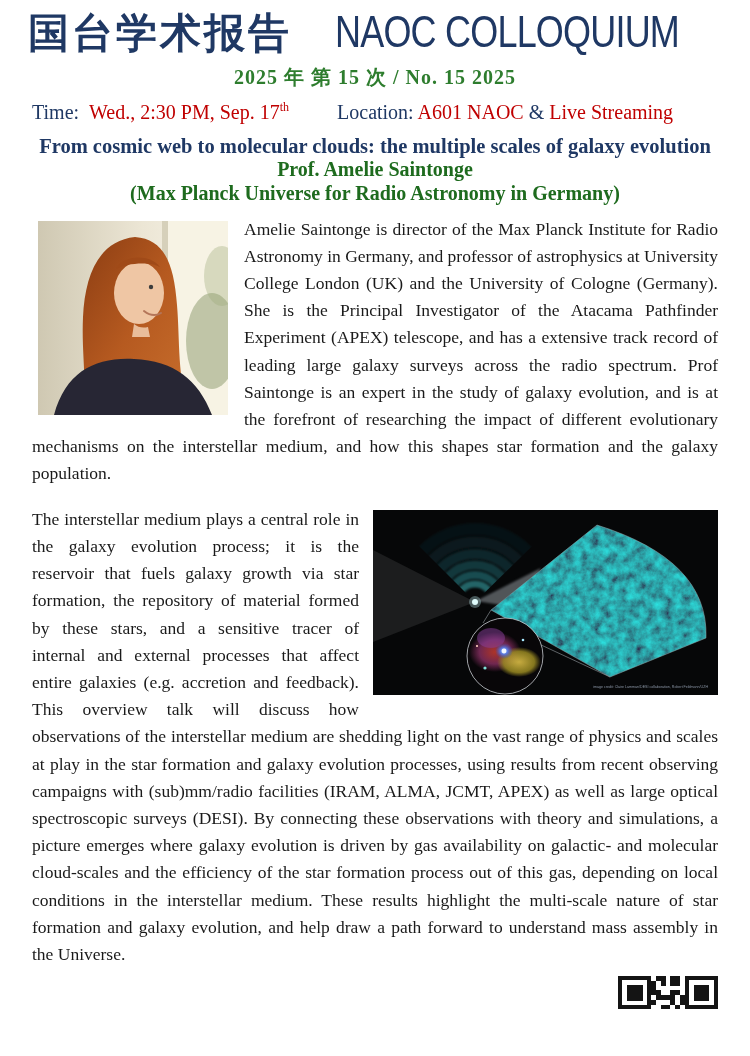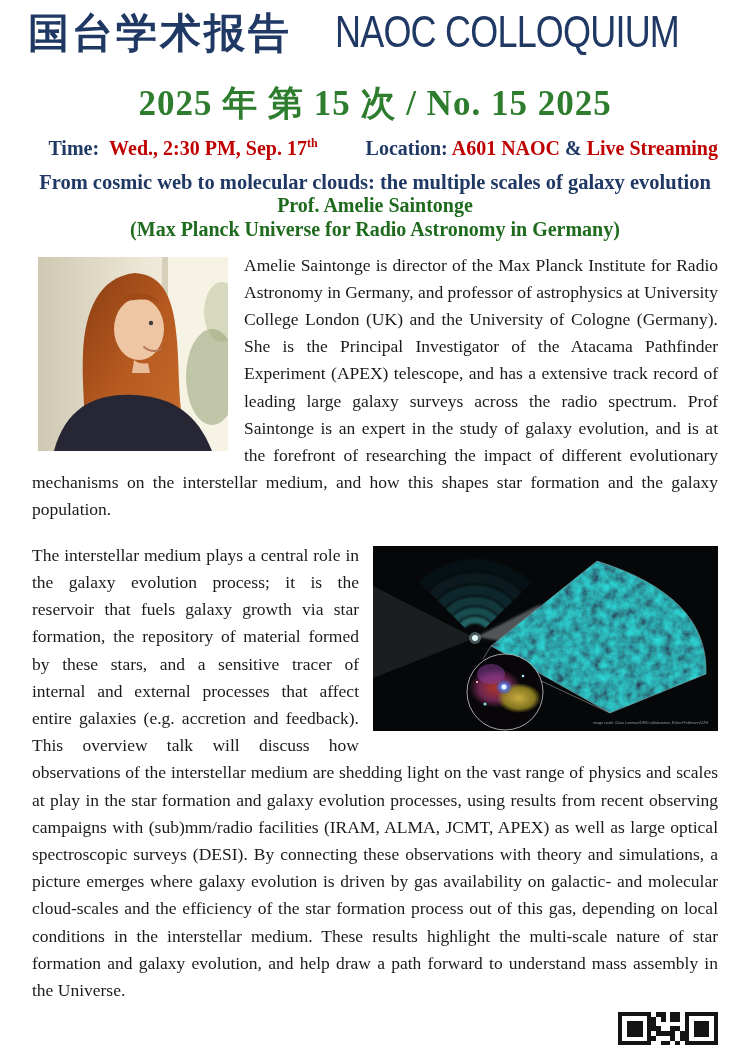--- a/index.html
+++ b/index.html
@@ -5,24 +5,24 @@
   html,body{margin:0;padding:0;background:#9a9a9a;}
   .page{width:750px;height:1056px;margin:0 auto;background:#ffffff;position:relative;overflow:hidden;
         box-sizing:border-box;padding:6px 32px 0 32px;
         font-family:"Liberation Serif",serif;color:#1a1a1a;}
 
   
   .masthead{display:flex;justify-content:center;align-items:baseline;white-space:nowrap;color:var(--navy);}
   .masthead .zh{font-size:41px;font-weight:bold;letter-spacing:3px;font-family:"DejaVu Sans",sans-serif;}
   .masthead .en{font-size:45px;display:inline-block;transform:scaleX(.80);transform-origin:center;
                 font-family:"Liberation Sans",sans-serif;letter-spacing:-1px;}
-  .issue-line{text-align:center;color:var(--green);font-weight:bold;font-size:35px;margin-top:19px;letter-spacing:1px;}
-
-  
-  .meta{text-align:right;font-weight:bold;font-size:20px;margin-top:9px;}
+  .issue-line{text-align:center;color:var(--green);font-weight:bold;font-size:20px;margin-top:3px;letter-spacing:1px;}
+
+  
+  .meta{text-align:left;font-weight:normal;font-size:20px;margin-top:9px;}
   .meta .lbl{color:var(--navy);}
   .meta .val{color:var(--red);}
   .meta .amp{color:var(--navy);}
   .meta .gap{display:inline-block;width:38px;}
   .meta sup{font-size:12px;}
 
   .talk-title{text-align:center;color:var(--navy);font-weight:bold;font-size:20.5px;margin-top:11px;}
   .speaker{text-align:center;color:var(--green_dark);font-weight:bold;font-size:20px;}
   .affiliation{text-align:center;color:var(--green_dark);font-weight:bold;font-size:20px;margin-top:1px;}
 

